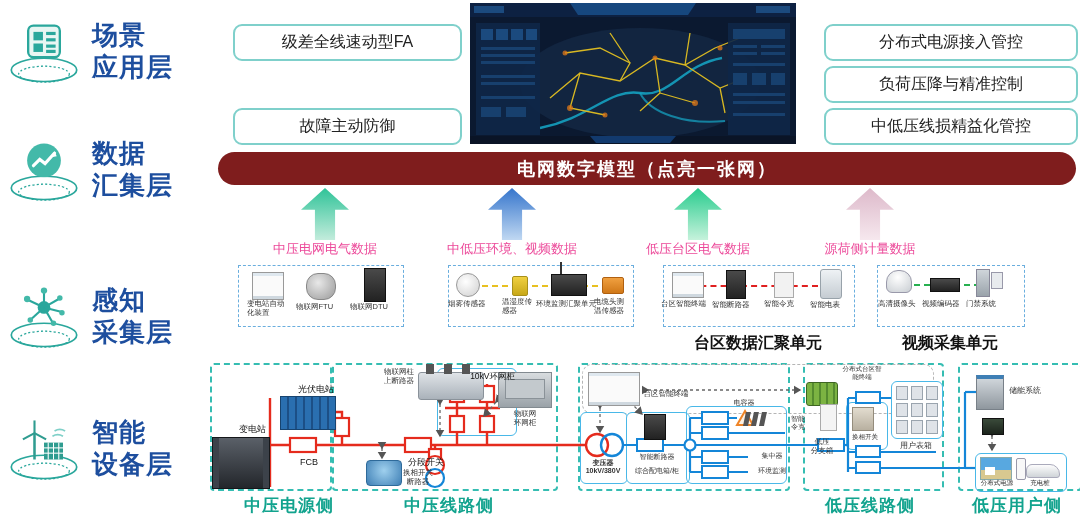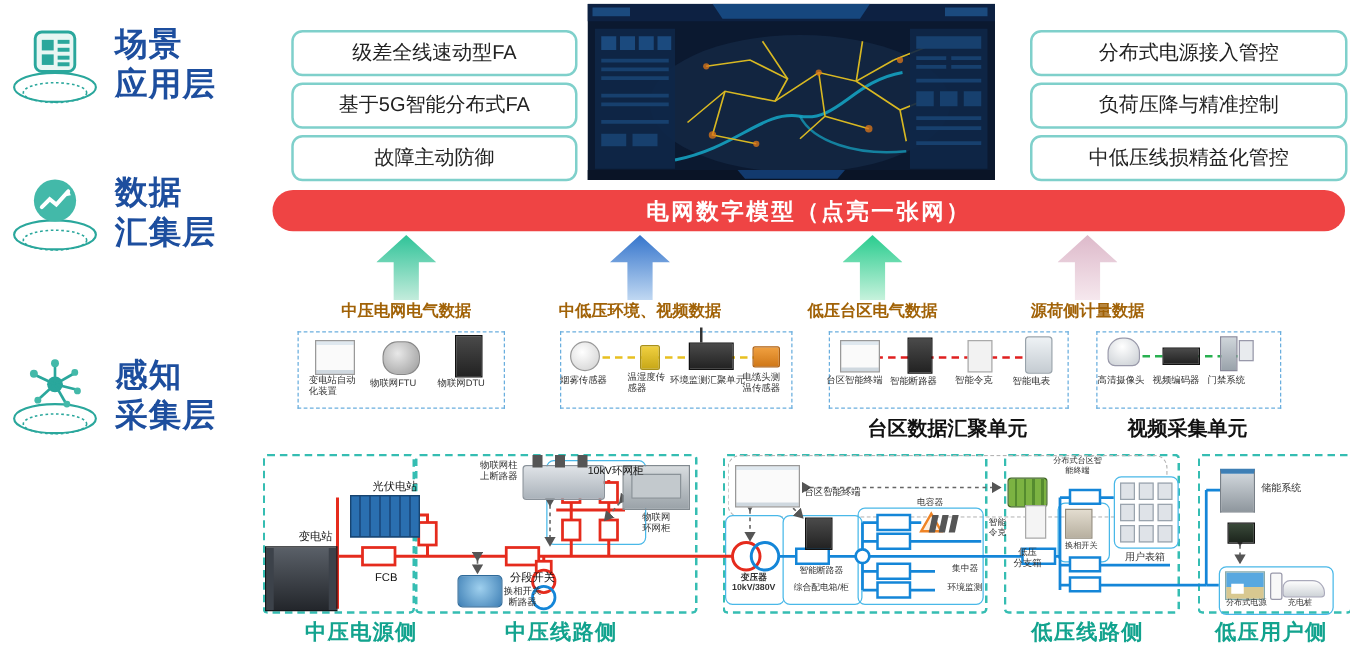--- a/index.html
+++ b/index.html
@@ -7,27 +7,27 @@
           font-family:"Liberation Sans","DejaVu Sans",sans-serif;}
   .abs{position:absolute;}
   
   .layer{position:absolute;left:6px;width:210px;height:90px;}
   .layer-label{position:absolute;left:86px;top:2px;font-size:26px;font-weight:bold;
                color:#1d4e9e;line-height:1.22;white-space:pre-line;letter-spacing:1px;}
   
   .pill{position:absolute;height:33px;border:2px solid #7fd0cb;border-radius:9px;background:#fff;
         display:flex;align-items:center;justify-content:center;font-size:16px;color:#222;}
   
-  .banner{position:absolute;left:218px;top:152px;width:858px;height:33px;background:#ef4444;
+  .banner{position:absolute;left:218px;top:152px;width:858px;height:33px;background:#7f1d1d;
           border-radius:17px;display:flex;align-items:center;justify-content:center;
           color:#fff;font-size:18px;font-weight:bold;letter-spacing:2px;}
   
   .arrow{position:absolute;width:48px;height:52px;
          clip-path:polygon(50% 0,100% 42%,71% 42%,71% 100%,29% 100%,29% 42%,0 42%);}
-  .flow-label{position:absolute;font-size:13px;color:#a16207;text-align:center;font-weight:bold;}
+  .flow-label{position:absolute;font-size:13px;color:#ec4899;text-align:center;}
   
   .cbox{position:absolute;top:265px;height:60px;border:1.5px dashed #6aaede;background:#fff;}
   .ctitle{position:absolute;top:333px;font-size:16px;font-weight:bold;color:#111;text-align:center;}
   .dlabel{position:absolute;font-size:7.5px;color:#333;line-height:1.15;z-index:3;white-space:pre-line;}
   .dev{position:absolute;z-index:2;}
   .dash-line{position:absolute;z-index:1;}
   
   .sbox{position:absolute;top:363px;height:124px;border:2px dashed #35bdb2;border-radius:4px;z-index:0;}
   .stitle{position:absolute;top:494px;font-size:17px;font-weight:bold;color:#12a38e;text-align:center;letter-spacing:1px;}
   .bluebox{position:absolute;border:1.5px solid #49b8e8;border-radius:6px;background:#fff;z-index:0;}
@@ -88,23 +88,45 @@
       <circle cx="36" cy="7" r="3" fill="#43b9a9"></circle>
         <circle cx="51" cy="14" r="2.6" fill="#43b9a9"></circle>
       <circle cx="53" cy="28" r="2.6" fill="#43b9a9"></circle>
         <circle cx="45" cy="38" r="2.6" fill="#43b9a9"></circle>
       <circle cx="23" cy="35" r="2.6" fill="#43b9a9"></circle>
         <circle cx="20" cy="15" r="3" fill="#43b9a9"></circle>
     </svg>
     <div class="layer-label">感知
 采集层</div>
   </div>
+  <div class="layer" style="top:415px">
+    <svg width="76" height="70" viewBox="0 0 72 66">
+      <ellipse cx="36" cy="49" rx="31" ry="11" fill="none" stroke="#2aa79c" stroke-width="1.6"></ellipse>
+      <ellipse cx="36" cy="53" rx="24" ry="7.5" fill="none" stroke="#2aa79c" stroke-width="1.2" stroke-dasharray="2 2"></ellipse>
+      <line x1="27" y1="42" x2="27" y2="17" stroke="#2f9c90" stroke-width="2.4"></line>
+      <g stroke="#2f9c90" stroke-width="2">
+          <line x1="27" y1="17" x2="27" y2="5"></line>
+          <line x1="27" y1="17" x2="38" y2="23"></line>
+          <line x1="27" y1="17" x2="16" y2="23"></line>
+        </g>
+      <rect x="36" y="26" width="18" height="16" fill="#2f9c90"></rect>
+      <g stroke="#fff" stroke-width="1">
+          <line x1="40" y1="26" x2="40" y2="42"></line>
+          <line x1="45" y1="26" x2="45" y2="42"></line>
+          <line x1="50" y1="26" x2="50" y2="42"></line>
+          <line x1="36" y1="31" x2="54" y2="31"></line>
+          <line x1="36" y1="36" x2="54" y2="36"></line>
+        </g>
+      <path d="M44,20 q5,-3 10,0 M46,15 q5,-3 10,0" fill="none" stroke="#7fd0c8" stroke-width="1.6"></path>
+    </svg>
+    <div class="layer-label">智能
+设备层</div>
+  </div>
 
   <div class="pill" style="left:233px;top:24px;width:225px">级差全线速动型FA</div>
-  <div class="pill" style="left:233px;top:66px;width:225px">基于5G智能分布式FA</div>
   <div class="pill" style="left:233px;top:108px;width:225px">故障主动防御</div>
   <div class="pill" style="left:824px;top:24px;width:250px">分布式电源接入管控</div>
   <div class="pill" style="left:824px;top:66px;width:250px">负荷压降与精准控制</div>
   <div class="pill" style="left:824px;top:108px;width:250px">中低压线损精益化管控</div>
 
   <div class="abs" style="left:470px;top:3px;width:326px;height:141px">
     <svg width="326" height="141" viewBox="0 0 326 141">
       <rect width="326" height="141" fill="#0b1930"></rect>
       <rect width="326" height="14" fill="#0d2142"></rect>
       <polygon points="100,0 226,0 218,12 108,12" fill="#16477e"></polygon>

